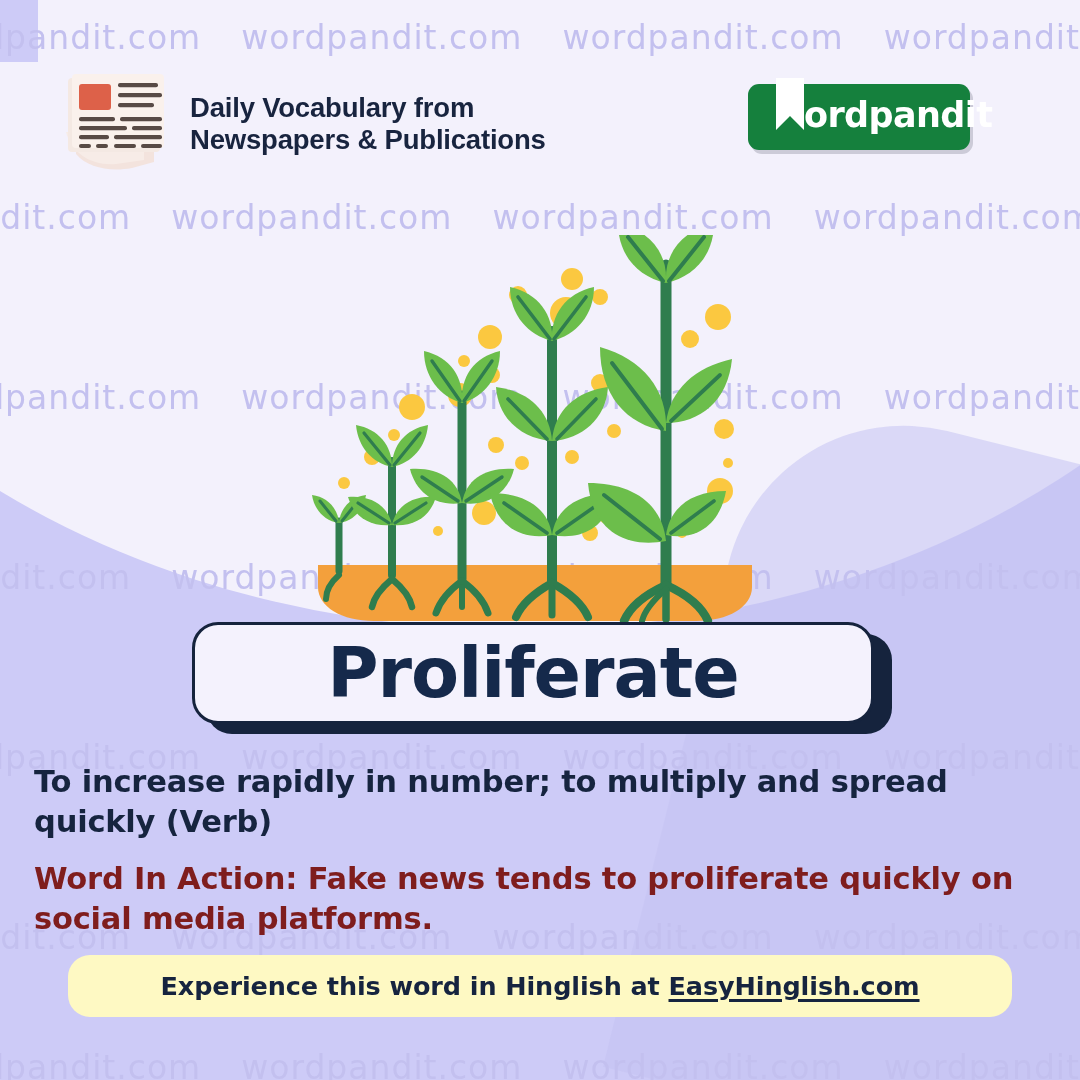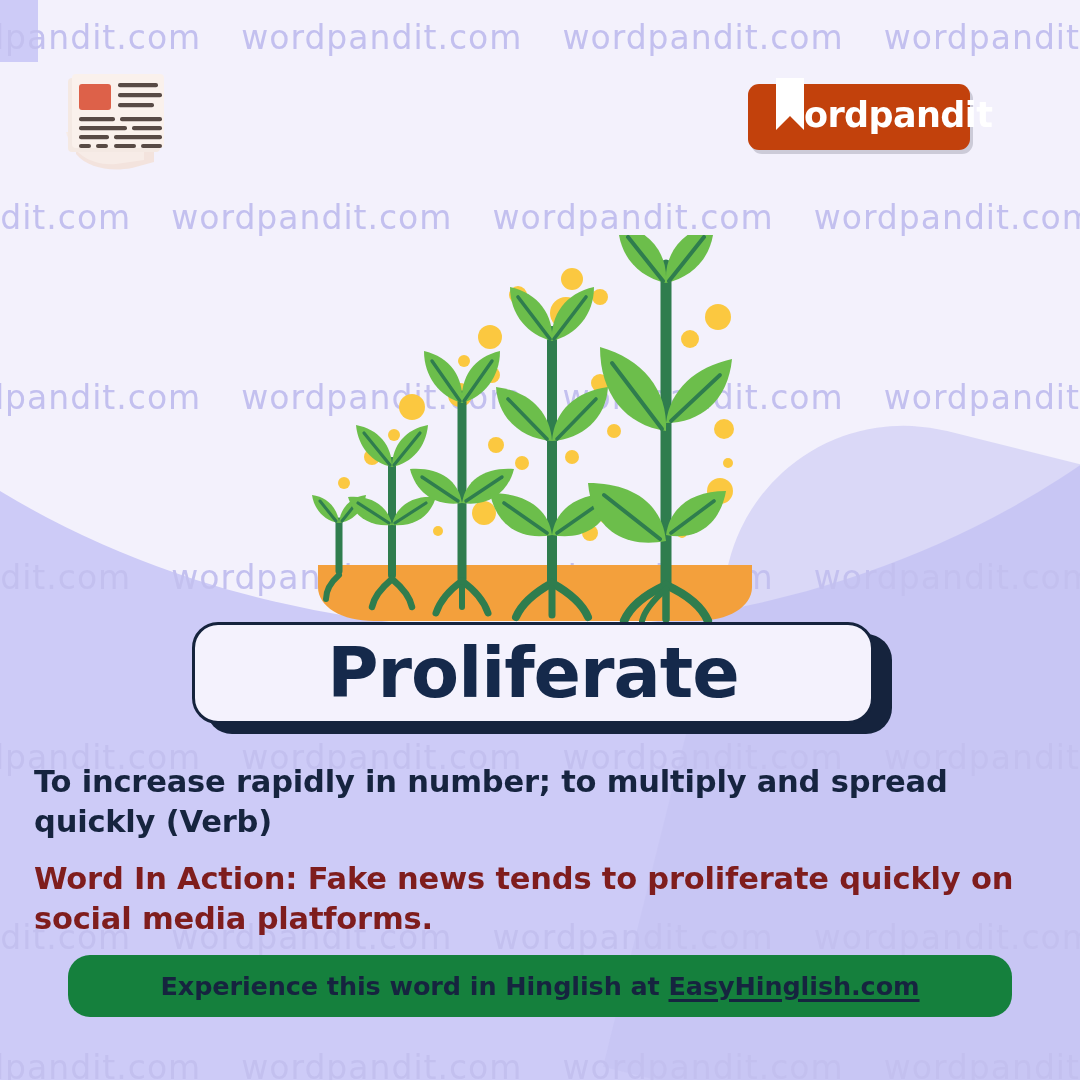--- a/index.html
+++ b/index.html
@@ -111,21 +111,21 @@
     letter-spacing: -0.2px;
   }
   .header-title .l2 { display: block; }
 
   .logo {
     position: absolute;
     left: 748px;
     top: 84px;
     width: 222px;
     height: 66px;
-    background: #c2410c;
+    background: #15803d;
     border-radius: 11px;
     box-shadow: 3px 4px 0 rgba(30,35,55,.18);
   }
   .logo-mark {
     position: absolute;
     left: 24px;
     top: -8px;
     width: 36px;
     height: 64px;
   }
@@ -217,21 +217,21 @@
     font-family: "DejaVu Sans", sans-serif;
   }
 
   
   .footer-bar {
     position: absolute;
     left: 68px;
     top: 955px;
     width: 944px;
     height: 62px;
-    background: #15803d;
+    background: #fef9c3;
     border-radius: 22px;
     display: flex;
     align-items: center;
     justify-content: center;
     z-index: 6;
   }
   .footer-text {
     font-size: 25.5px;
     font-weight: bold;
     color: #16243f;
@@ -291,20 +291,24 @@
         <rect x="74" y="54" width="30" height="4.2" rx="2" fill="#584a45"></rect>
         <rect x="21" y="63" width="30" height="4.2" rx="2" fill="#584a45"></rect>
         <rect x="56" y="63" width="48" height="4.2" rx="2" fill="#584a45"></rect>
         <rect x="21" y="72" width="12" height="4" rx="2" fill="#584a45"></rect>
         <rect x="38" y="72" width="12" height="4" rx="2" fill="#584a45"></rect>
         <rect x="56" y="72" width="22" height="4" rx="2" fill="#584a45"></rect>
         <rect x="83" y="72" width="21" height="4" rx="2" fill="#584a45"></rect>
       </svg>
     </span>
 
+    <div class="header-title">
+      <span>Daily Vocabulary from</span>
+      <span class="l2">Newspapers &amp; Publications</span>
+    </div>
 
     <div class="logo">
       <span class="logo-mark">
         <svg viewBox="0 0 36 64" width="36" height="64">
           <path d="M4 2 L32 2 L32 54 L18 40 L4 54 Z" fill="#ffffff"></path>
           <path d="M10 2 L10 44 L4 50 L4 2 Z" fill="#ffffff"></path>
         </svg>
       </span>
       <span class="logo-text">ordpandit</span>
     </div>

